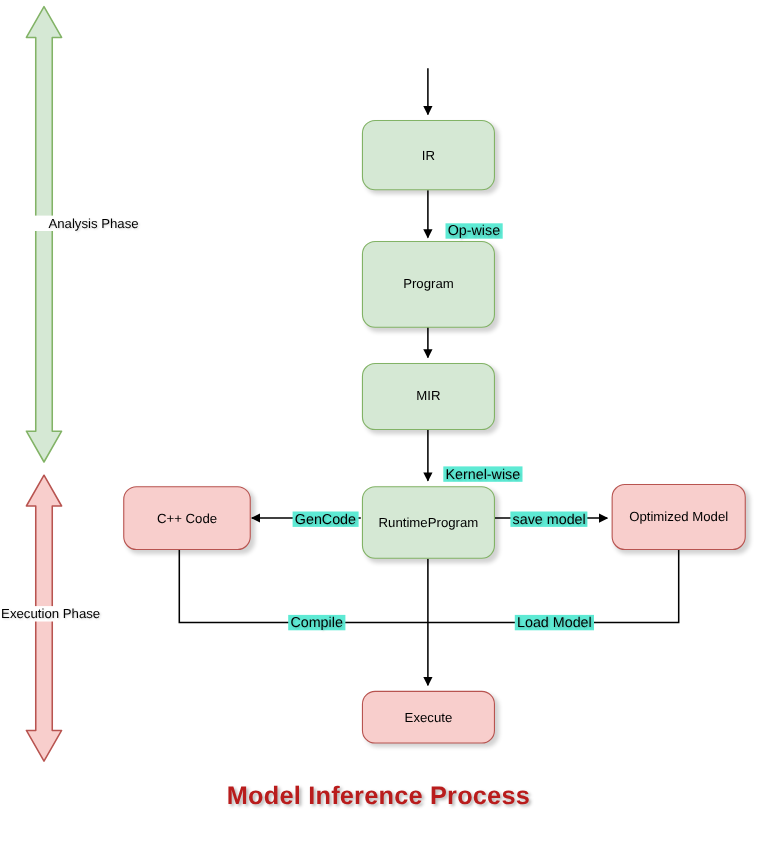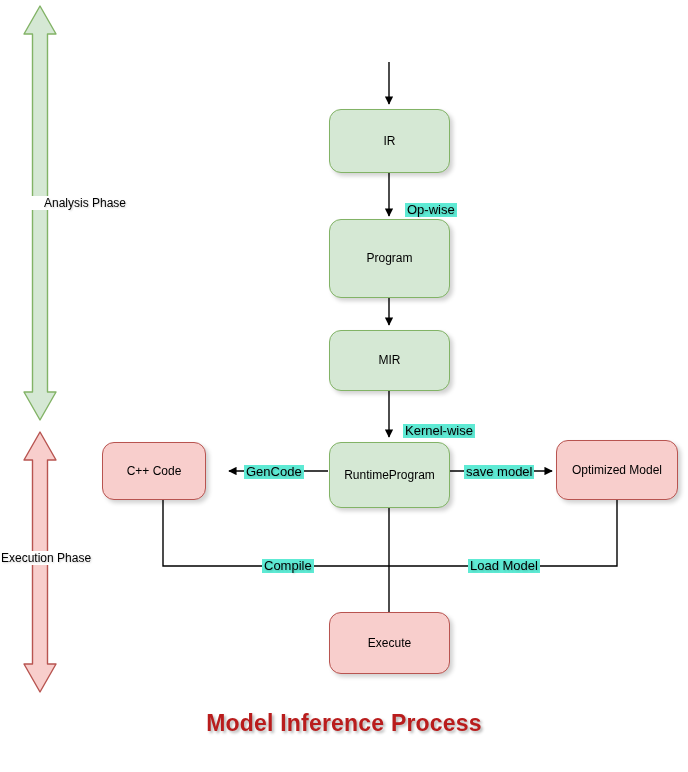--- a/index.html
+++ b/index.html
@@ -148,37 +148,37 @@
   </div>
 
   <div class="node green" style="left:329px; top:330px; width:121px; height:61px;">
     <span>MIR</span>
   </div>
 
   <div class="node green" style="left:329px; top:442px; width:121px; height:66px;">
     <span>RuntimeProgram</span>
   </div>
 
-  <div class="node red" style="left:102px; top:442px; width:104px; height:58px;">
+  <div class="node red" style="left:112px; top:442px; width:116px; height:58px;">
     <span>C++ Code</span>
   </div>
 
   <div class="node red" style="left:556px; top:440px; width:122px; height:60px;">
     <span>Optimized Model</span>
   </div>
 
-  <div class="node red" style="left:329px; top:612px; width:121px; height:62px;justify-content:center;">
+  <div class="node red" style="left:329px; top:628px; width:121px; height:48px;justify-content:center;">
     <span>Execute</span>
   </div>
 
   <div class="edge-label" style="left:405px; top:203px;">Op-wise</div>
 
   <div class="edge-label" style="left:403px; top:424px;">Kernel-wise</div>
 
-  <div class="edge-label" style="left:244px; top:465px;">GenCode</div>
+  <div class="edge-label" style="left:266px; top:465px;">GenCode</div>
 
   <div class="edge-label" style="left:464px; top:465px;">save model</div>
 
   <div class="edge-label" style="left:262px; top:559px;">Compile</div>
 
   <div class="edge-label" style="left:468px; top:559px;">Load Model</div>
 
   <div class="phase-label" style="left:0px; top:196px;padding-left:44px;">Analysis Phase</div>
 
   <div class="phase-label" style="left:0px; top:551px;">Execution Phase</div>

